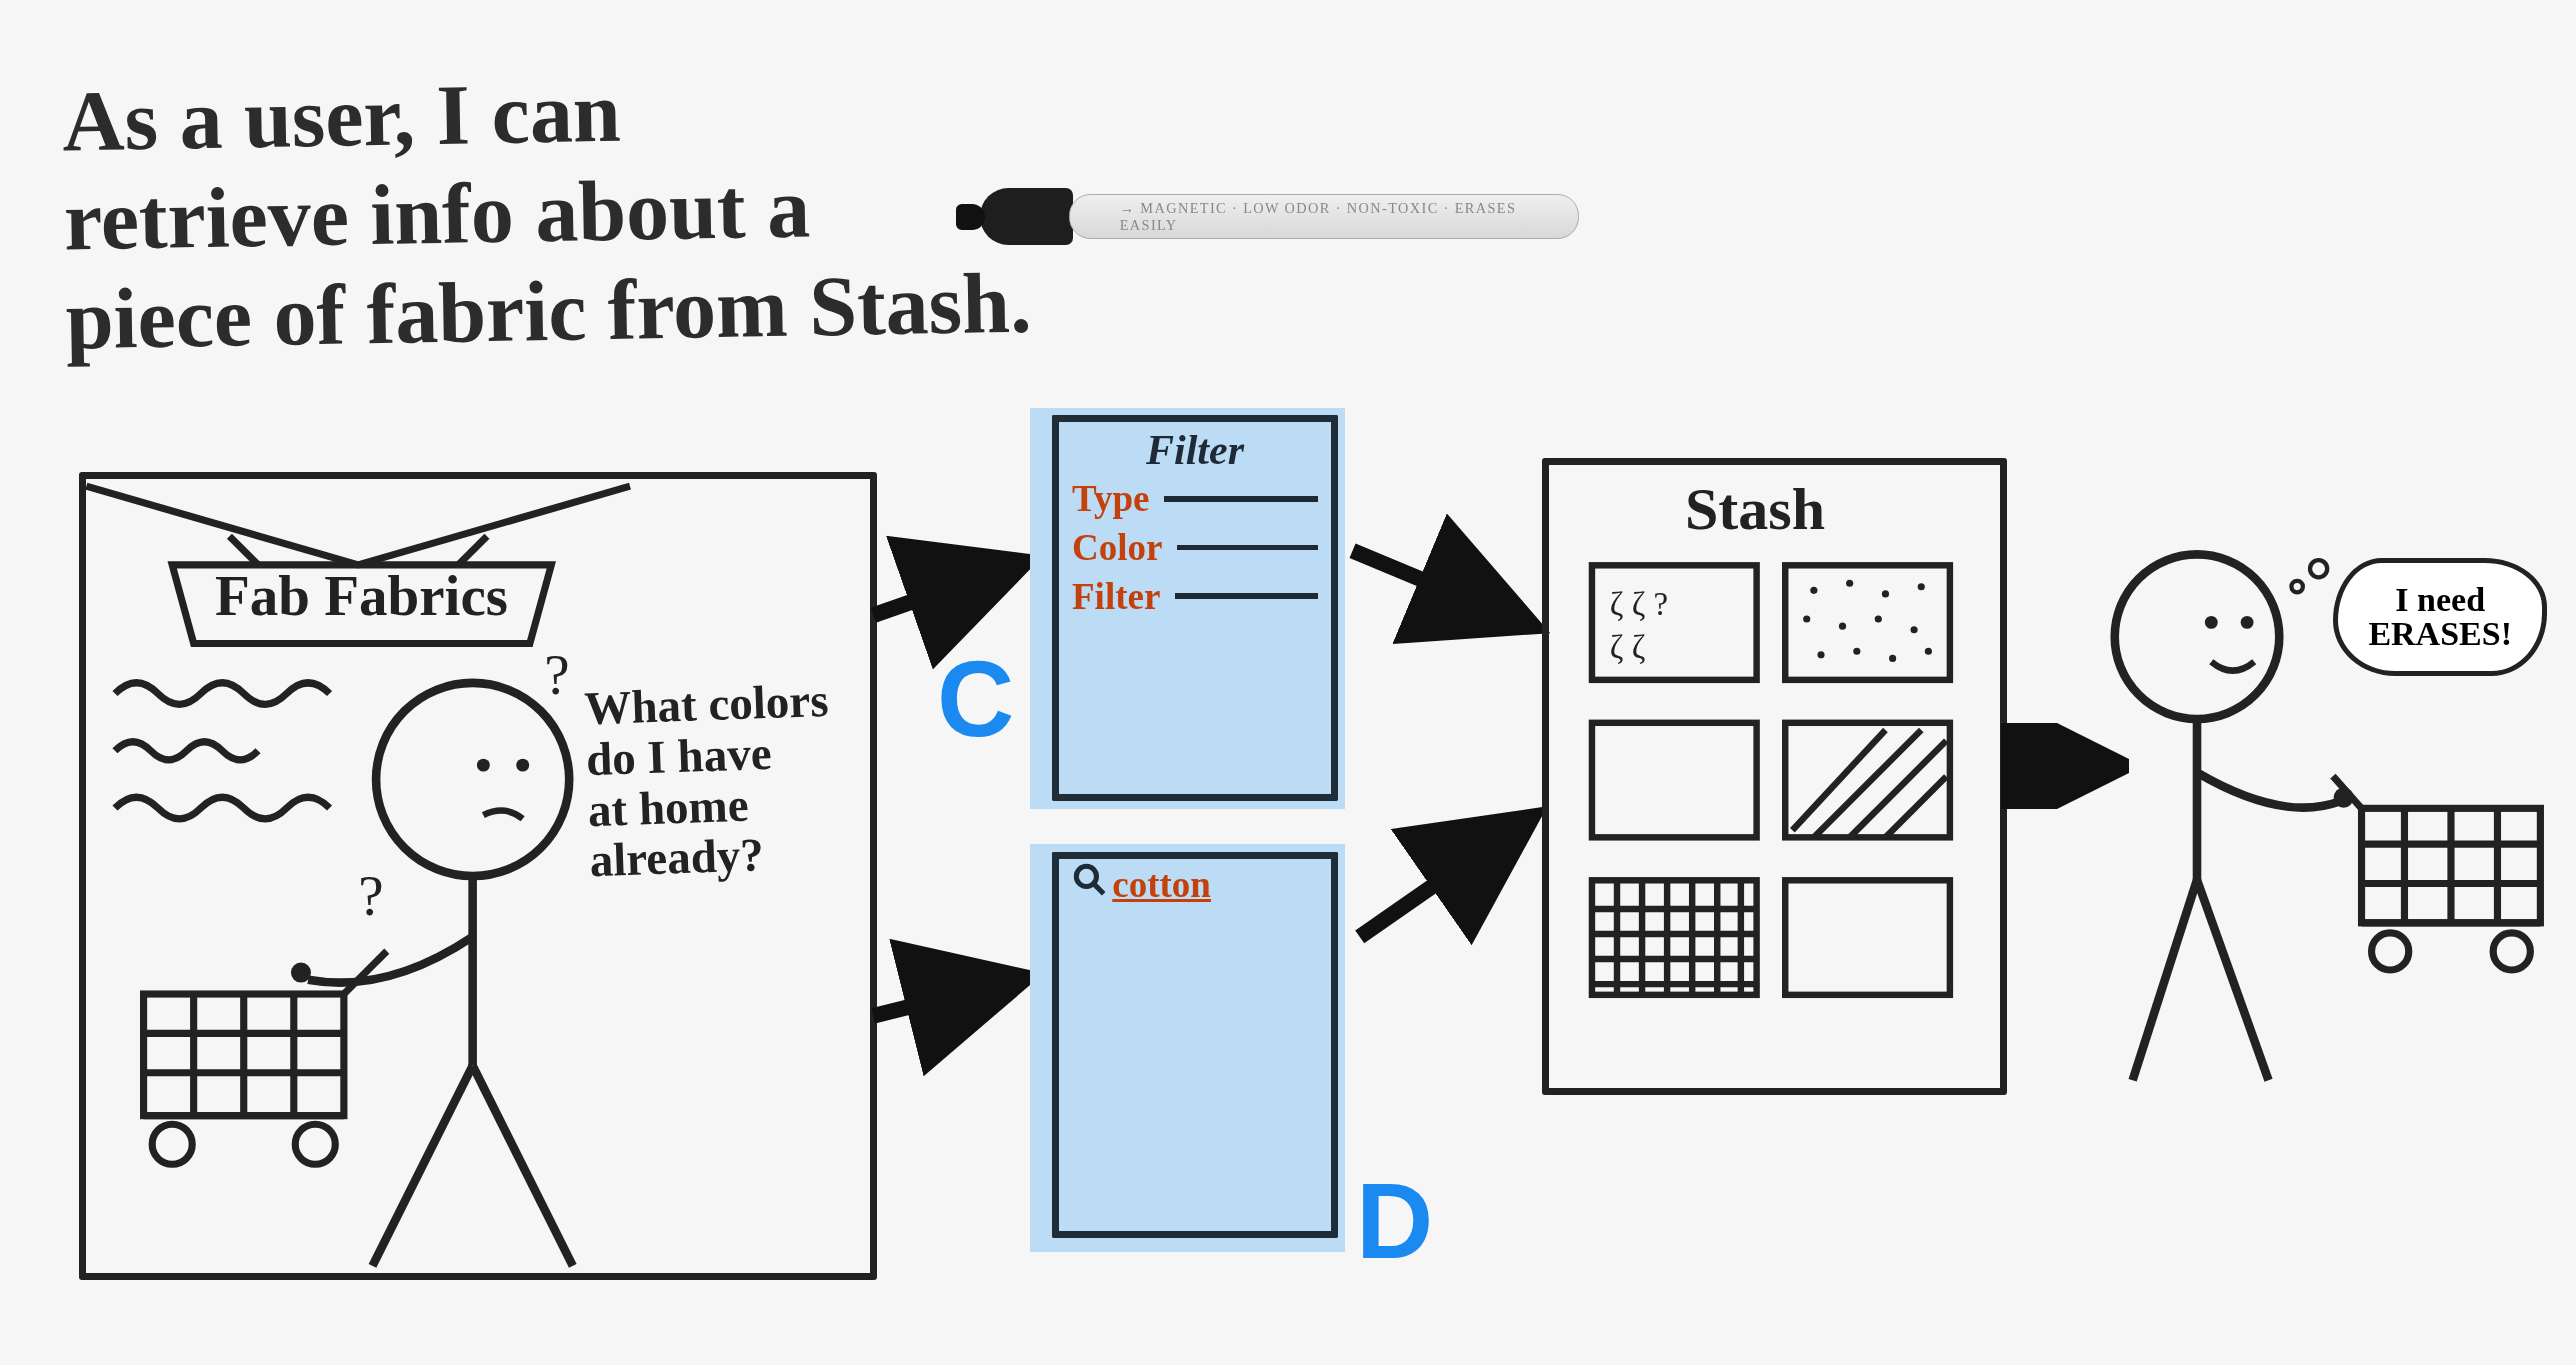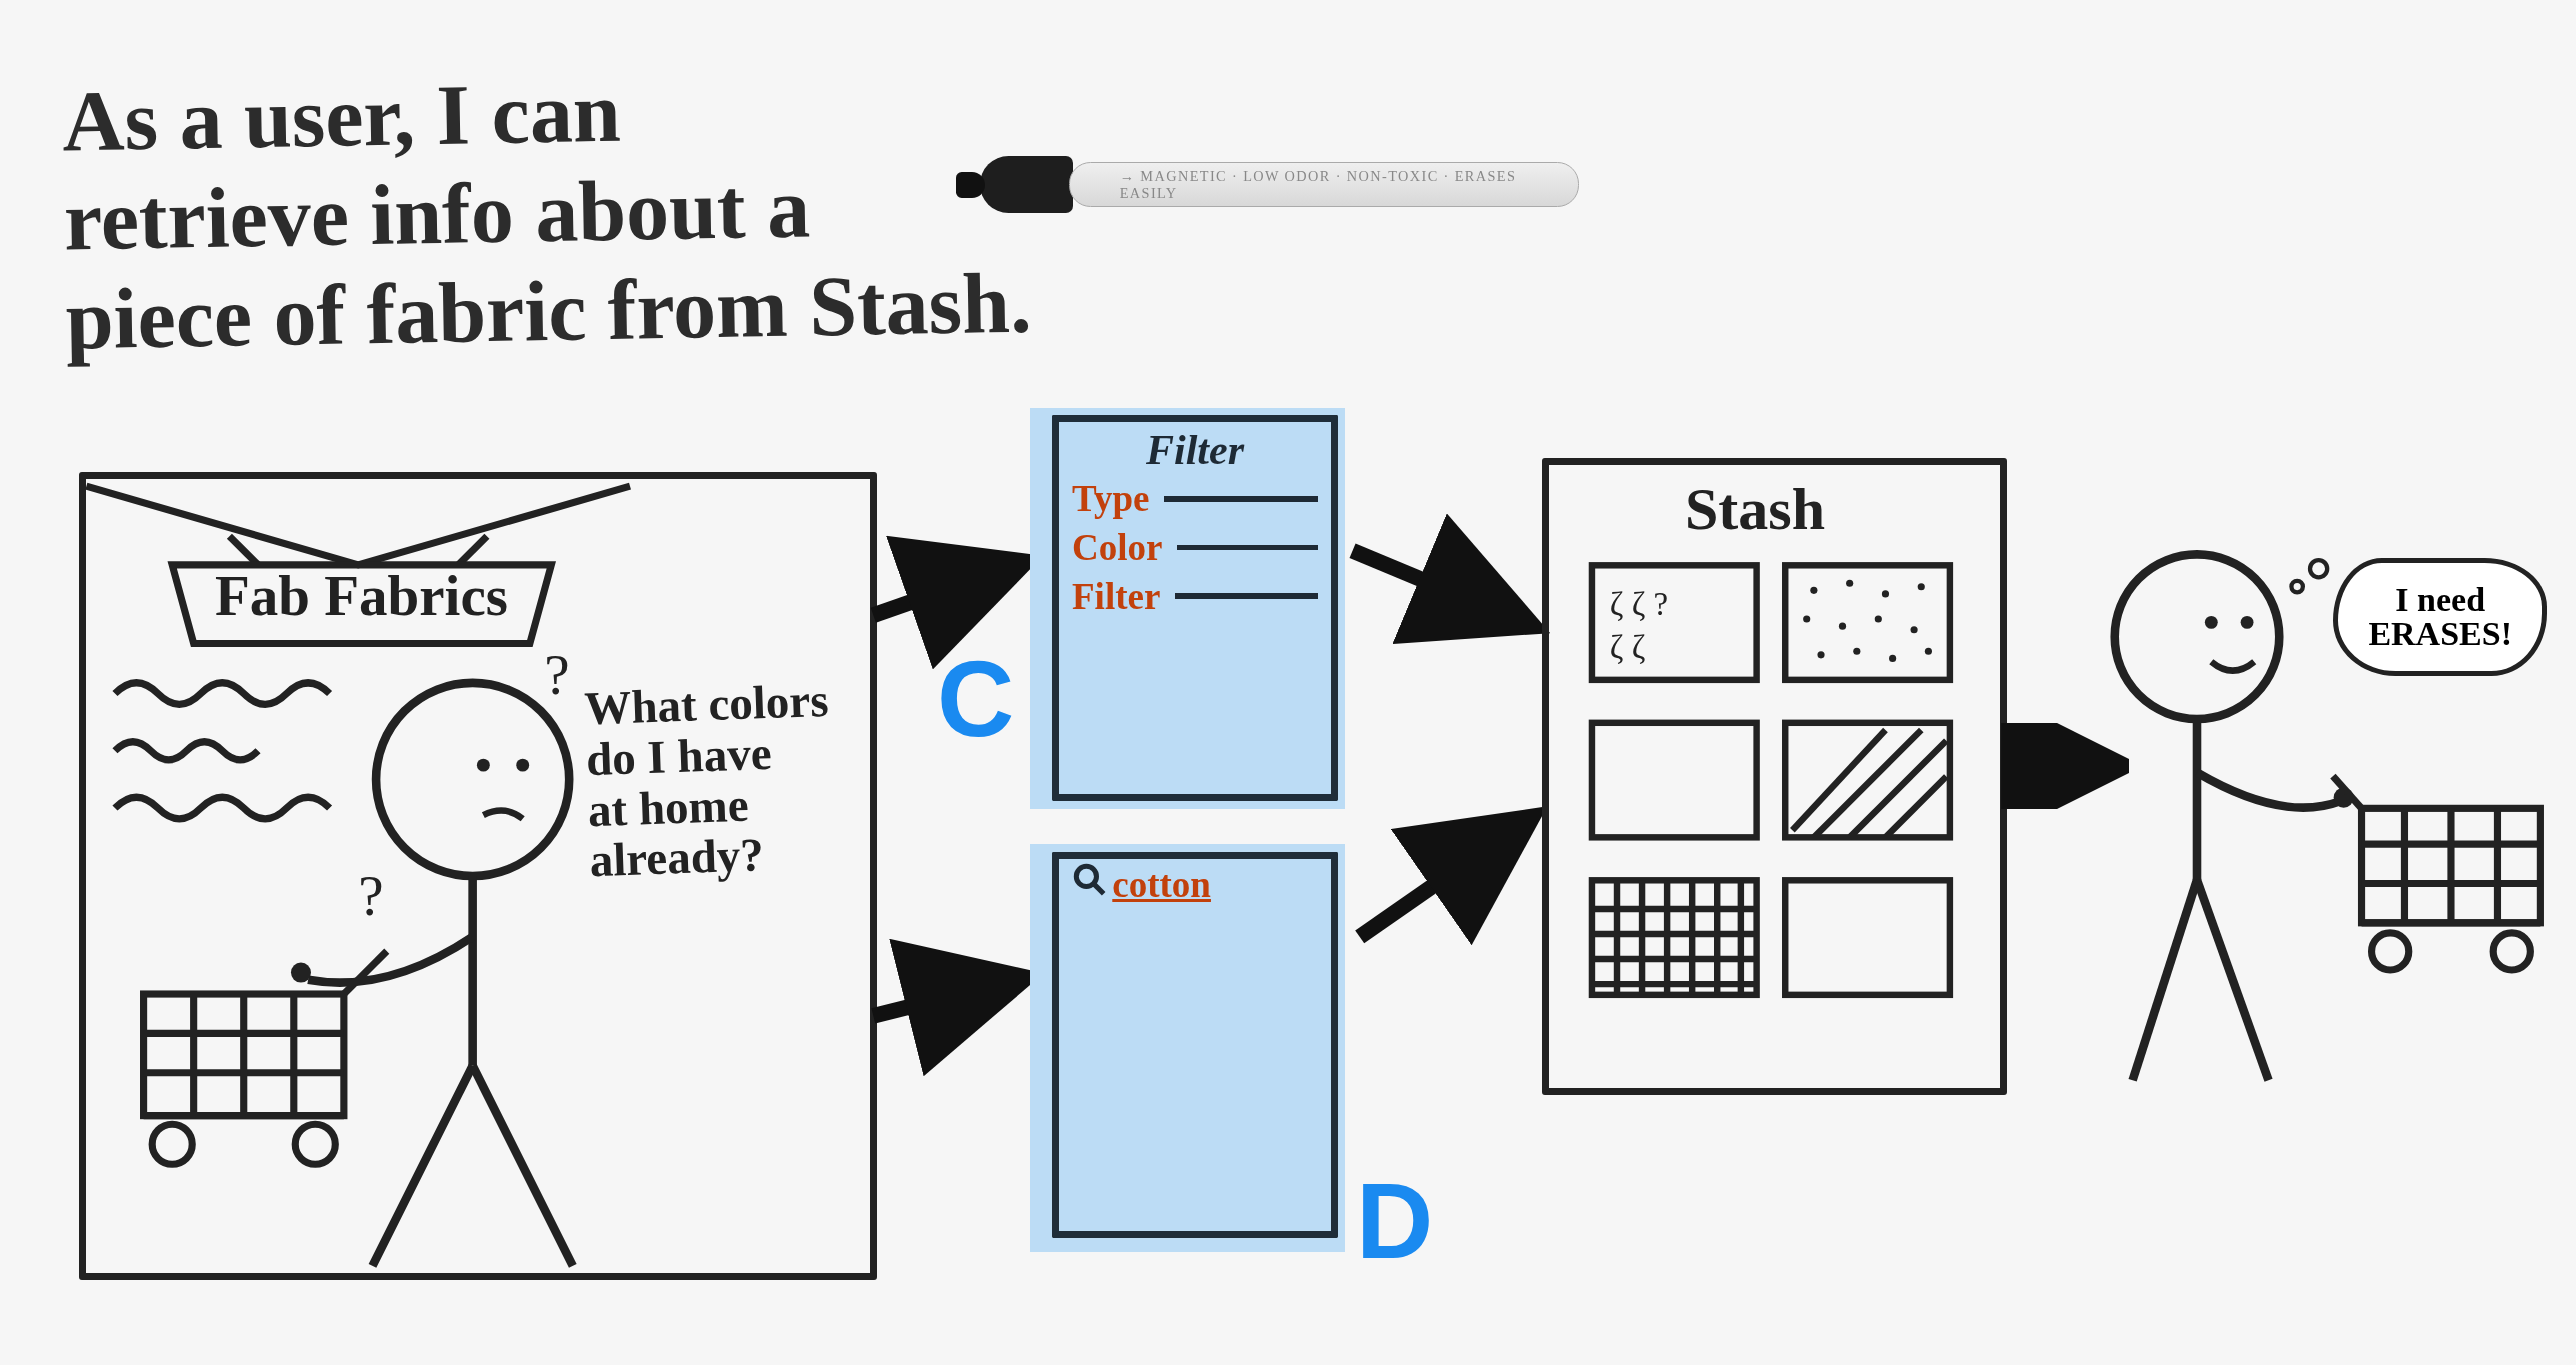--- a/index.html
+++ b/index.html
@@ -121,21 +121,21 @@
 </style>
 </head>
 <body>
 
 <div class="canvas">
 
   <div class="abs headline" style="left:64px; top:64px;">As a user, I can
 retrieve info about a
 piece of fabric from Stash.</div>
 
-  <div class="abs" style="left:980px; top:156px; display:flex; align-items:center;">
+  <div class="abs" style="left:980px; top:188px; display:flex; align-items:center;">
     <div class="marker-cap abs" style="position:relative;"></div>
     <div class="marker-body" style="width:458px; position:relative; left:-4.3px;">→  MAGNETIC · LOW ODOR · NON-TOXIC · ERASES EASILY</div>
   </div>
 
   <div class="abs panel" style="left:79px; top:472px; width:784px; height:794px;">
     <svg width="784" height="794" style="position:absolute; left:0; top:0;" viewBox="0 0 1095 1110">
 
       <path d="M 0 10 L 380 120 L 760 10" stroke="#222" stroke-width="10" fill="none"></path>
 
       <line x1="200" y1="80" x2="240" y2="120" stroke="#222" stroke-width="10"></line>

